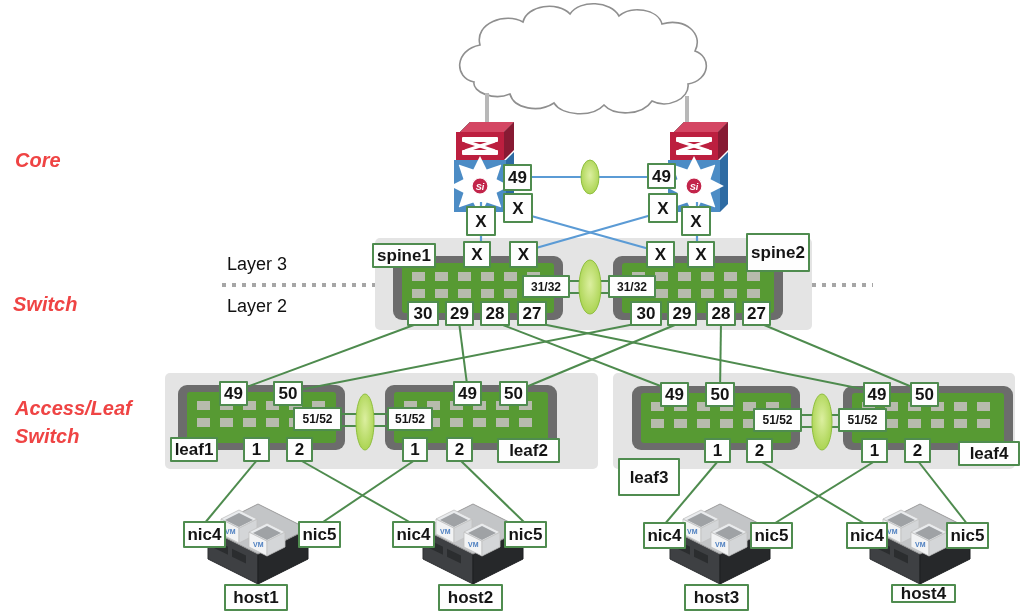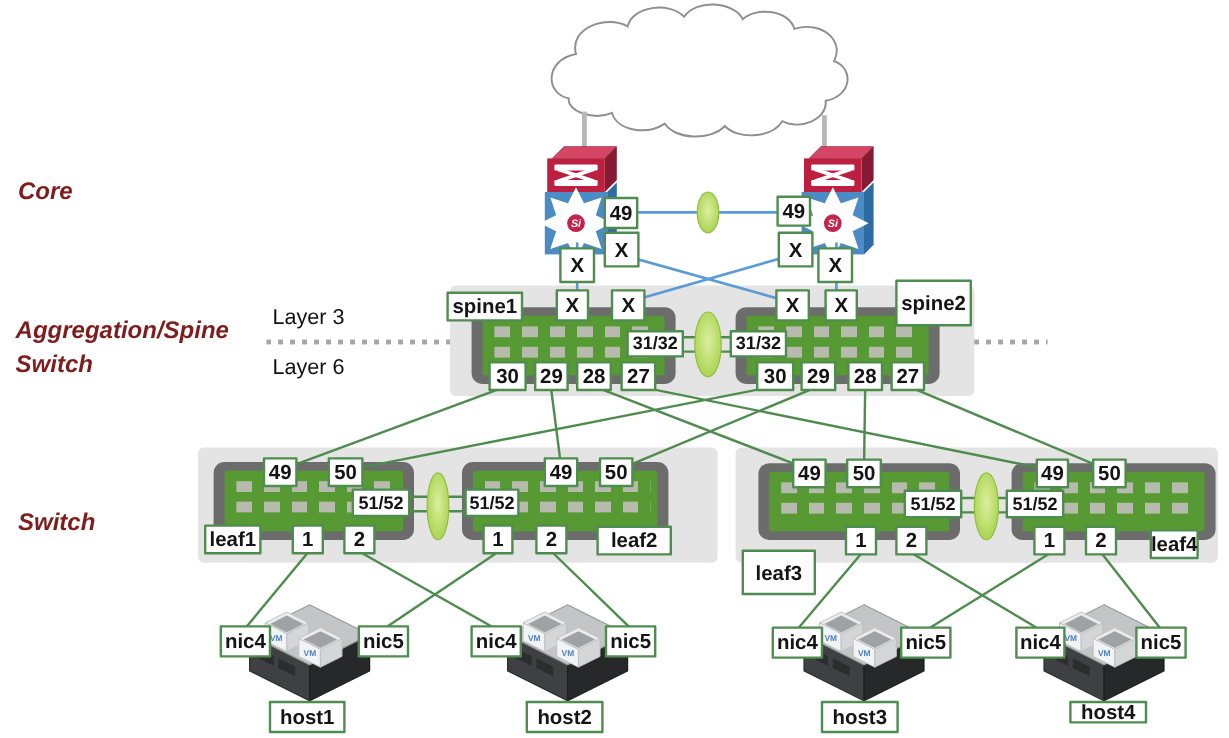--- a/index.html
+++ b/index.html
@@ -1,50 +1,50 @@
 <!DOCTYPE html>
 <html><head>
 <meta charset="utf-8">
 <style>
   html,body{margin:0;padding:0;background:#fff;}
   #canvas{position:relative;width:1024px;height:615px;background:#fff;overflow:hidden;
           font-family:"Liberation Sans",sans-serif;}
-  .seclabel{position:absolute;font-style:italic;font-weight:700;font-size:20px;color:#7f1d1d;
+  .seclabel{position:absolute;font-style:italic;font-weight:700;font-size:20px;color:#ef4444;
             line-height:28px;white-space:pre-line;}
   .layerlabel{position:absolute;font-weight:400;font-size:18px;color:#111;}
   .dotted{position:absolute;left:222px;top:283px;width:651px;height:4px;
           background:repeating-linear-gradient(90deg,#a6a6a6 0 4px,transparent 4px 10px);}
   .chassis{position:absolute;background:#e4e4e4;border-radius:5px;}
   .switchbody{position:absolute;background:#6c6c6c;border-radius:9px;}
   .switchface{position:absolute;left:9px;top:7px;right:9px;bottom:7px;background:#579a33;border-radius:3px;
       background-image:
         repeating-linear-gradient(90deg,#b7bbad 0 13px,transparent 13px 23px),
         repeating-linear-gradient(90deg,#b7bbad 0 13px,transparent 13px 23px);
       background-size:calc(100% - 16px) 9px,calc(100% - 16px) 9px;
       background-position:10px 9px,10px 26px;
       background-repeat:no-repeat,no-repeat;}
   .pbox{position:absolute;box-sizing:border-box;background:#fefefe;border:2px solid #4f8c4f;
         border-radius:1px;display:flex;align-items:center;justify-content:center;
         font-weight:700;font-size:17px;color:#141414;line-height:1;}
-  .sm{font-size:15px;}
+  .sm{font-size:12px;}
   svg{position:absolute;left:0;top:0;}
   .glink{stroke:#4e8b4e;stroke-width:2;fill:none;}
   .blink{stroke:#5b9bd5;stroke-width:2.2;fill:none;}
   .graylink{stroke:#b8b8b8;stroke-width:4;fill:none;}
 </style>
 </head>
 <body>
 
 <div id="canvas">
 
   <div class="seclabel" style="left:15px;top:146px;">Core</div>
-  <div class="seclabel" style="left:13px;top:262px;"><span>Aggregation/Spine</span><br><span>Switch</span></div>
-  <div class="seclabel" style="left:15px;top:394px;"><br><span>Switch</span></div>
+  <div class="seclabel" style="left:13px;top:262px;"><br><span>Switch</span></div>
+  <div class="seclabel" style="left:15px;top:394px;"><span>Access/Leaf</span><br><span>Switch</span></div>
   <div class="layerlabel" style="left:227px;top:254px;">Layer 3</div>
-  <div class="layerlabel" style="left:227px;top:296px;">Layer 6</div>
+  <div class="layerlabel" style="left:227px;top:296px;">Layer 2</div>
 
   <div class="dotted"></div>
 
   <div class="chassis" style="left:375px;top:238px;width:437px;height:92px;"></div>
   <div class="switchbody" style="left:393px;top:256px;width:170px;height:64px;">
       <div class="switchface"></div>
     </div>
   <div class="switchbody" style="left:613px;top:256px;width:170px;height:64px;">
       <div class="switchface"></div>
     </div>
@@ -216,21 +216,21 @@
   <div class="pbox" style="left:243px;top:437px;width:27px;height:25px;">1</div>
   <div class="pbox" style="left:286px;top:437px;width:27px;height:25px;">2</div>
   <div class="pbox" style="left:402px;top:437px;width:26px;height:25px;">1</div>
   <div class="pbox" style="left:446px;top:437px;width:27px;height:25px;">2</div>
   <div class="pbox" style="left:497px;top:438px;width:63px;height:25px;">leaf2</div>
   <div class="pbox" style="left:618px;top:458px;width:62px;height:38px;">leaf3</div>
   <div class="pbox" style="left:704px;top:438px;width:27px;height:25px;">1</div>
   <div class="pbox" style="left:746px;top:438px;width:27px;height:25px;">2</div>
   <div class="pbox" style="left:861px;top:438px;width:27px;height:25px;">1</div>
   <div class="pbox" style="left:904px;top:438px;width:27px;height:25px;">2</div>
-  <div class="pbox" style="left:958px;top:441px;width:41px;height:25px;">leaf4</div>
+  <div class="pbox" style="left:958px;top:441px;width:62px;height:25px;">leaf4</div>
 
   <div class="pbox" style="left:183px;top:521px;width:43px;height:27px;">nic4</div>
   <div class="pbox" style="left:298px;top:521px;width:43px;height:27px;">nic5</div>
   <div class="pbox" style="left:392px;top:521px;width:43px;height:27px;">nic4</div>
   <div class="pbox" style="left:504px;top:521px;width:43px;height:27px;">nic5</div>
   <div class="pbox" style="left:643px;top:522px;width:43px;height:27px;">nic4</div>
   <div class="pbox" style="left:750px;top:522px;width:43px;height:27px;">nic5</div>
   <div class="pbox" style="left:846px;top:522px;width:42px;height:27px;">nic4</div>
   <div class="pbox" style="left:946px;top:522px;width:43px;height:27px;">nic5</div>
 

